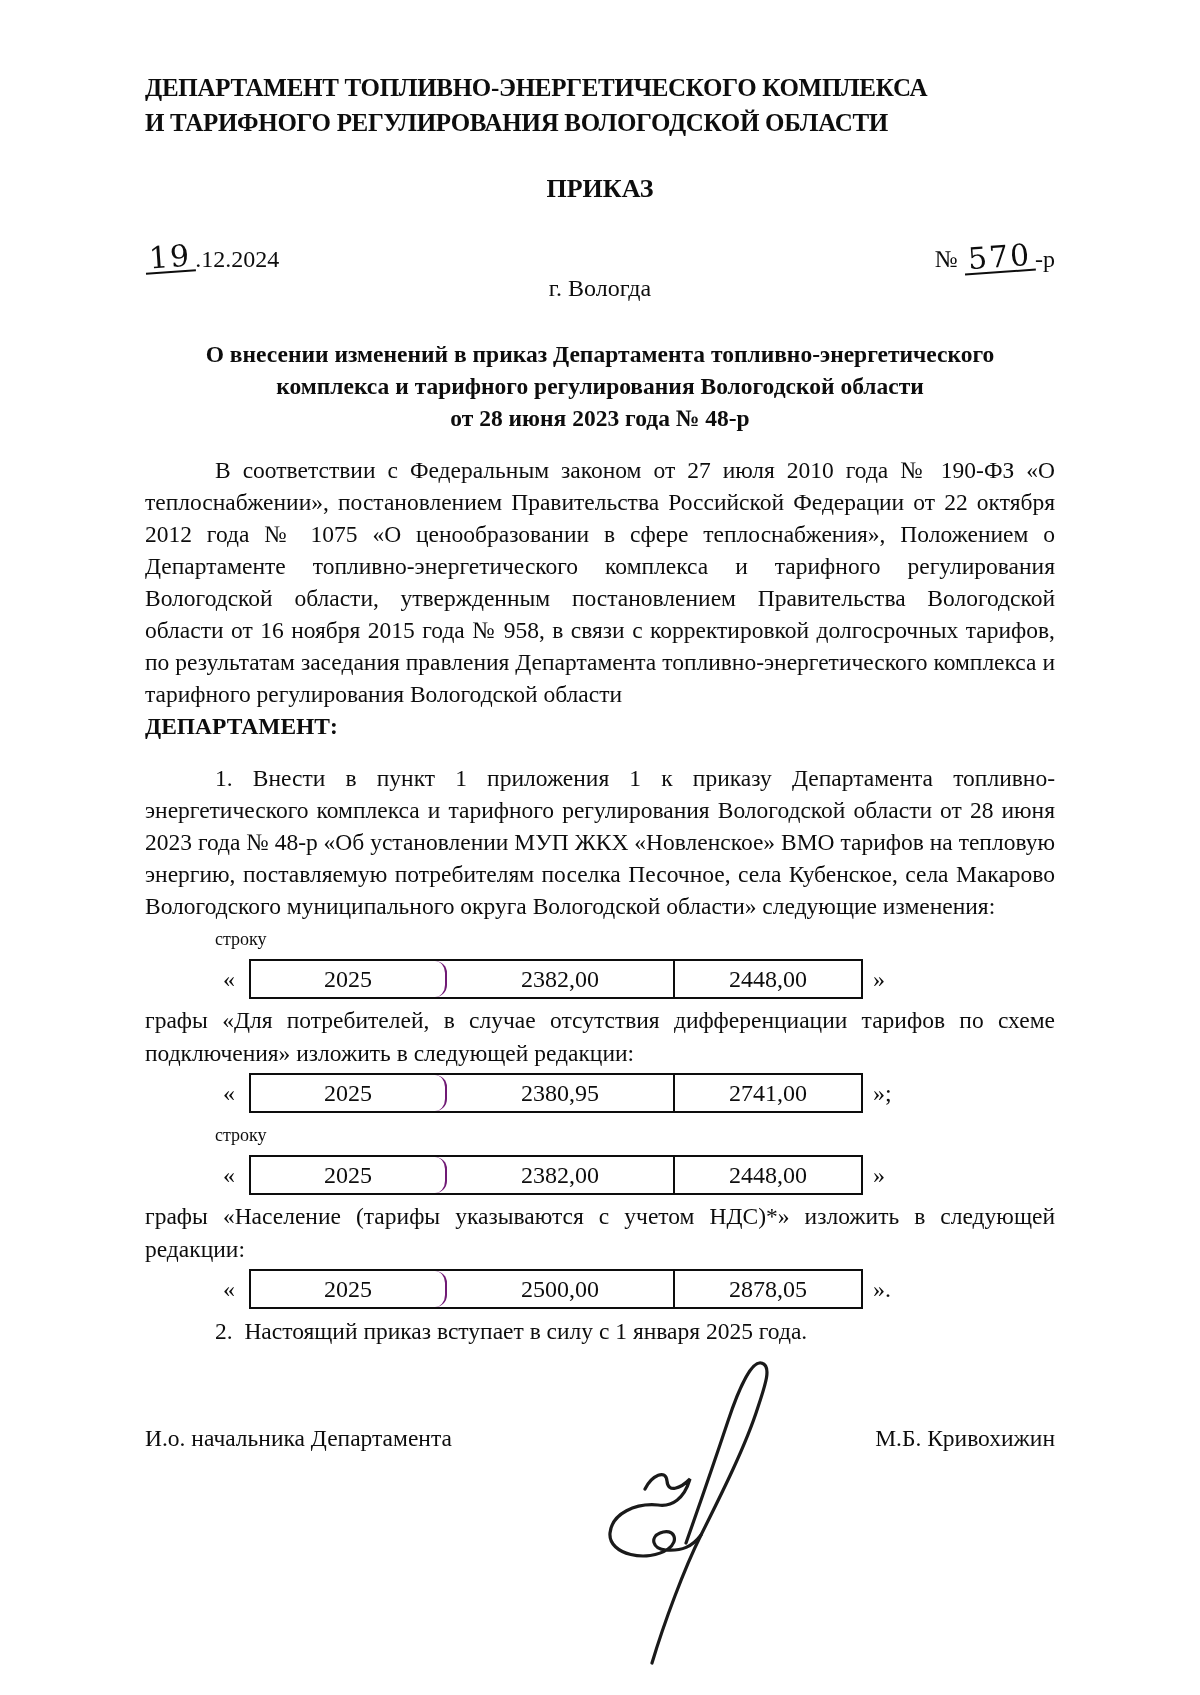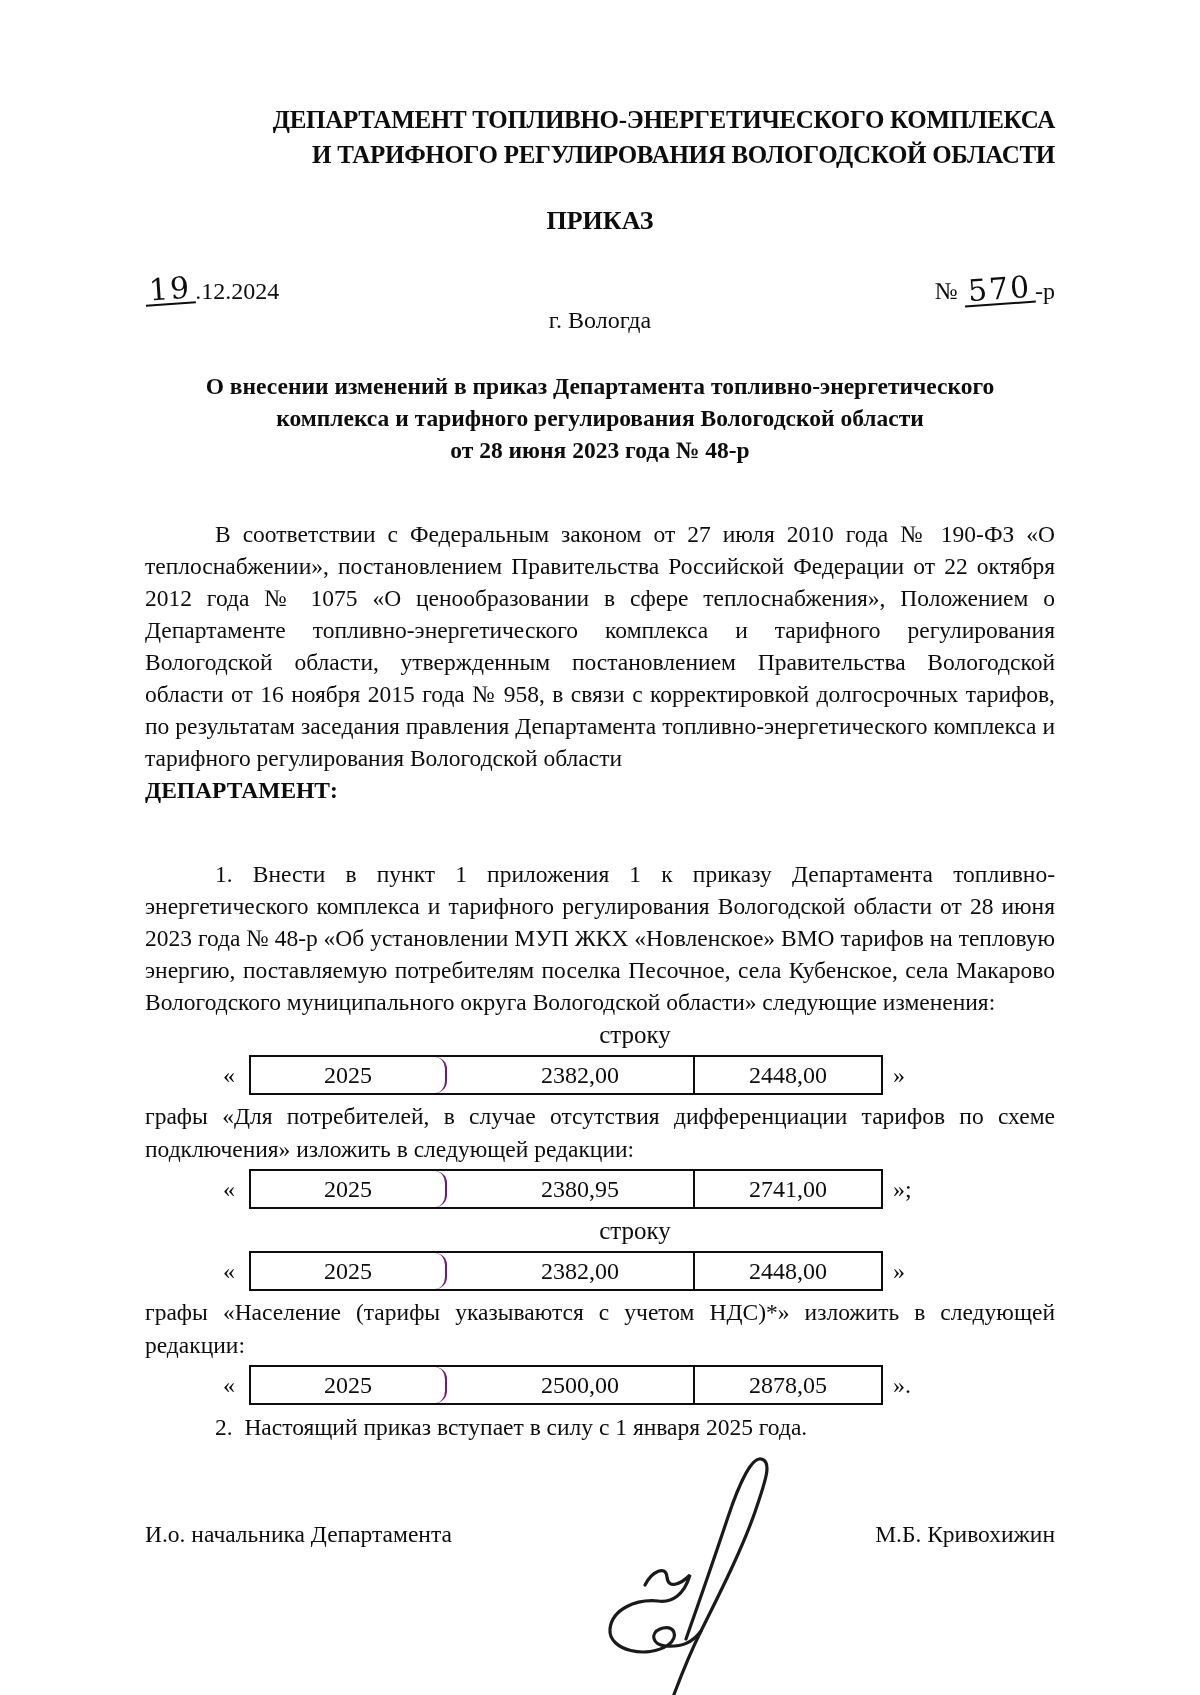--- a/index.html
+++ b/index.html
@@ -11,26 +11,25 @@
     overflow: hidden;
     font-family: "Liberation Serif", serif;
     color: #0d0d0d;
     position: relative;
   }
   .page {
     padding: 70px 145px 0 145px;
   }
   
   .org-name {
-    text-align: right;
+    text-align: left;
     font-weight: bold;
     font-size: 25px;
     line-height: 35px;
     letter-spacing: -0.3px;
-    margin-top: 32px;
   }
   .doc-type {
     text-align: center;
     font-weight: bold;
     font-size: 26px;
     margin-top: 34px;
   }
   .meta-row {
     margin-top: 40px;
     display: flex;
@@ -57,36 +56,35 @@
   
   .title {
     margin-top: 36px;
     text-align: center;
     font-weight: bold;
     font-size: 23.5px;
     line-height: 32px;
   }
   
   .para {
-    margin-top: 52px;
+    margin-top: 20px;
     font-size: 23.5px;
     line-height: 32px;
     text-align: justify;
     text-indent: 70px;
   }
   .orders-word {
     font-size: 23.5px;
     line-height: 32px;
     font-weight: bold;
   }
   .row-word {
-    font-size: 25px;
+    font-size: 18px;
     line-height: 34px;
     padding-left: 70px;
-    text-align: center;
   }
   .amend {
     font-size: 23.5px;
     line-height: 33px;
     text-align: justify;
   }
   
   .trow {
     display: flex;
     align-items: center;
@@ -111,21 +109,21 @@
     flex: none;
   }
   .tcell {
     display: flex;
     align-items: center;
     justify-content: center;
     font-size: 24px;
     box-sizing: border-box;
   }
   .tcell.c1 { width: 196px; border-right: 2px solid #701a75; border-radius: 12px; }
-  .tcell.c2 { width: 228px; border-right: 2px solid #0d0d0d; margin-left: 20px; }
+  .tcell.c2 { width: 228px; border-right: 2px solid #0d0d0d; }
   .tcell.c3 { width: 186px; }
   
   .sign-row {
     margin-top: 78px;
     display: flex;
     justify-content: space-between;
     align-items: center;
     font-size: 23.5px;
     position: relative;
   }

